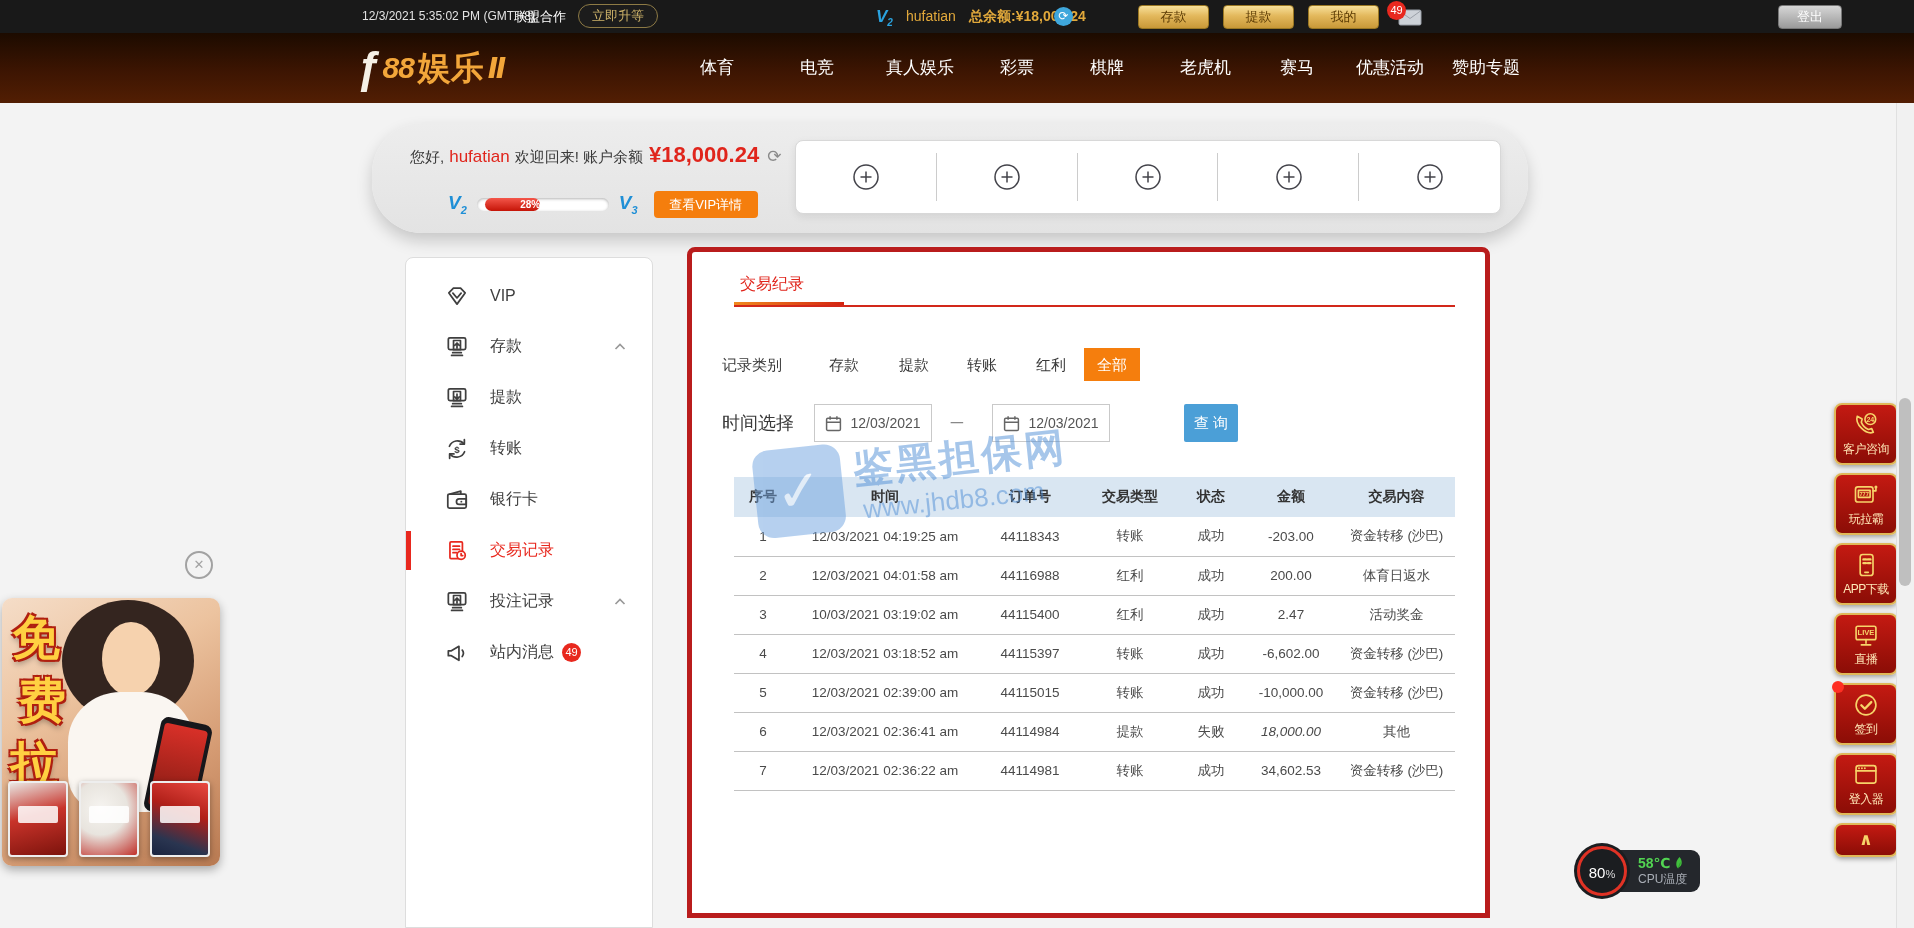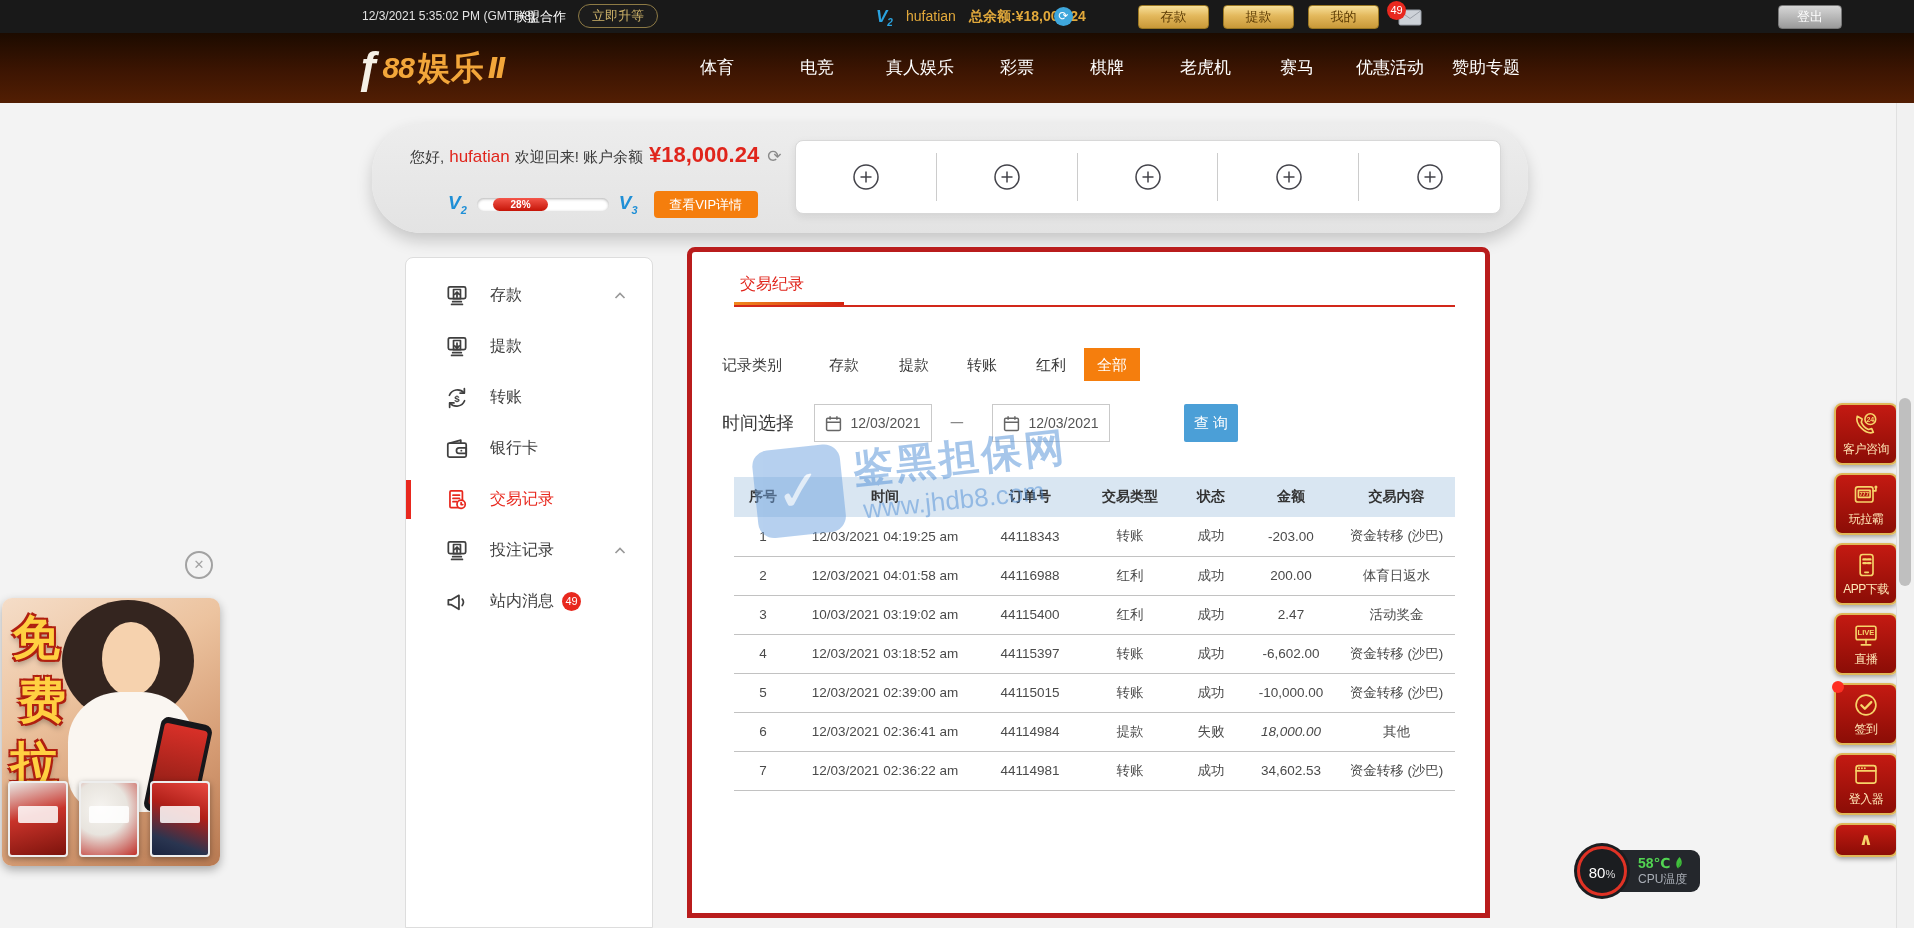--- a/index.html
+++ b/index.html
@@ -53,23 +53,23 @@
   .wl-greet,.wl-msg { font-size:15px; color:#3a3a3a; }
   .wl-user { font-size:17px; color:#e0251c; margin:0 5px; }
   .wl-msg { margin-right:6px; }
   .wl-balance { font-size:22px; font-weight:800; color:#e0251c; }
   .wl-refresh { font-size:17px; color:#8a8a8a; margin-left:8px; cursor:pointer; }
   .wl-viprow { left:448px; top:190px; height:28px; display:flex; align-items:center; }
   .vip-logo { font-style:italic; font-weight:900; font-size:19px; color:#1f8fd6; }
   .vip-logo sub { font-size:11px; }
   .vip-bar { width:132px; height:13px; background:#fff; border-radius:7px; margin:0 10px;
              box-shadow:inset 0 1px 3px rgba(0,0,0,0.3); position:relative; }
-  .vip-fill { position:absolute; left:16px; top:0; height:13px; width:42%; border-radius:7px;
+  .vip-fill { position:absolute; left:8px; top:0; height:13px; width:42%; border-radius:7px;
               background:linear-gradient(180deg,#f4564a,#c51407); color:#fff; font-size:10px;
-              font-weight:bold; text-align:center; line-height:13px; }
+              font-weight:bold; text-align:right; line-height:13px; }
   .vip-details-btn { margin-left:16px; width:104px; height:27px; line-height:27px; text-align:center;
                      background:#f57e0d; color:#fff; font-size:13px; border-radius:4px; cursor:pointer; }
   .shortcut-card { left:795px; top:140px; width:706px; height:74px; background:#fff;
                    border:1px solid #d8d8d8; border-radius:8px; display:flex;
                    box-shadow:0 3px 8px rgba(0,0,0,0.08); z-index:5; }
   .sc-cell { flex:1; display:flex; align-items:center; justify-content:center; position:relative;
              cursor:pointer; }
   .sc-cell:not(:last-child)::after { content:""; position:absolute; right:0; top:12px; bottom:12px;
              width:1px; background:#ccc; }
   .sc-settings { color:#e0251c; font-size:16px; }
@@ -298,20 +298,27 @@
           <circle cx="15" cy="15" r="12"></circle>
           <path d="M15 9.5 v11 M9.5 15 h11"></path>
         </g>
       </svg>
     </span>
 </div>
 
 <div class="abs sidebar-card">
   <div class="side-item">
     <svg class="sicon" viewBox="0 0 24 24">
+        <path d="M4.5 9.2 L8.7 4.8 h6.6 L19.5 9.2 L12 19.5 Z"></path>
+        <path d="M8.2 9.4 L12 13.8 L15.8 9.4"></path>
+      </svg>
+    <span class="side-label">VIP</span>
+  </div>
+  <div class="side-item">
+    <svg class="sicon" viewBox="0 0 24 24">
         <rect x="4" y="3.5" width="16" height="11" rx="1.5"></rect>
         <rect x="8.8" y="6" width="6.4" height="8.5"></rect>
         <path d="M12 13 V8.6 M9.9 10.4 L12 8.3 L14.1 10.4"></path>
         <path d="M8 17.2 h8 M7 19.8 h10"></path>
       </svg>
     <span class="side-label">存款</span>
     <svg class="side-chevron" width="12" height="9">
         <polyline points="1.5,7 6,2.5 10.5,7"></polyline>
       </svg>
   </div>

